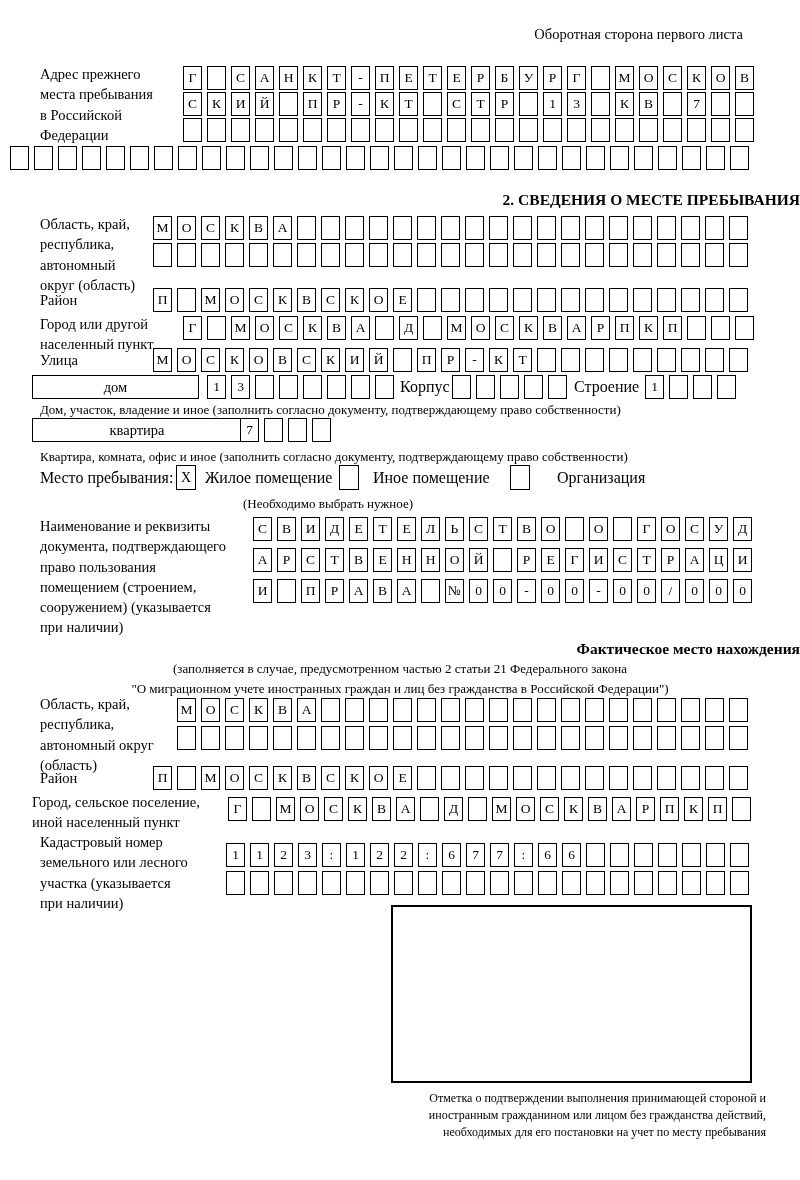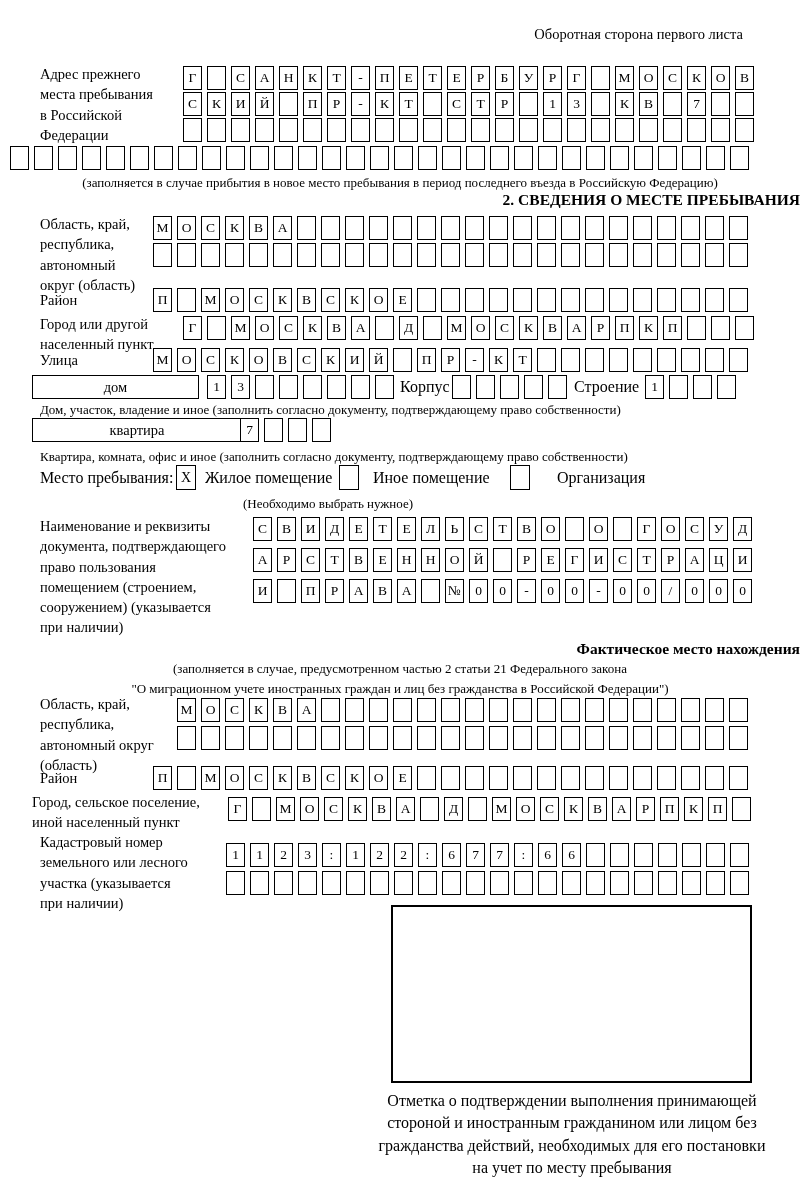--- a/index.html
+++ b/index.html
@@ -11,21 +11,21 @@
         display:flex;align-items:center;justify-content:center;font-size:13.5px;background:#fff;}
   .widebox{position:absolute;border:1.8px solid #000;box-sizing:border-box;display:flex;
         align-items:center;justify-content:center;font-size:14.5px;background:#fff;}
   .note{position:absolute;left:0;width:100%;font-size:13px;text-align:center;}
   .title{position:absolute;left:0;width:100%;font-weight:bold;font-size:15.5px;text-align:right;}
   .chk{position:absolute;width:20px;height:25px;border:1.8px solid #000;box-sizing:border-box;
         display:flex;align-items:center;justify-content:center;font-size:14px;background:#fff;}
   .inline-lbl{position:absolute;font-size:16px;}
   .small-note{position:absolute;font-size:13px;}
   .stamp{position:absolute;border:2px solid #000;box-sizing:border-box;background:#fff;}
-  .caption{position:absolute;font-size:16px;text-align:center;line-height:1.4;}
+  .caption{position:absolute;font-size:12px;text-align:right;line-height:1.4;}
   .header-note{position:absolute;font-size:14.5px;}
 </style>
 </head>
 <body>
 
 <div class="page">
 
   <div class="header-note" style="top:26px;right:57px;">Оборотная сторона первого листа</div>
 
   <div class="lbl" style="left:40px;top:64px;">Адрес прежнего
@@ -136,21 +136,20 @@
       <span class="cell"></span>
       <span class="cell"></span>
       <span class="cell"></span>
       <span class="cell"></span>
       <span class="cell"></span>
       <span class="cell"></span>
       <span class="cell"></span>
       <span class="cell"></span>
       <span class="cell"></span>
     </div>
-  <div class="note" style="top:175px;">(заполняется в случае прибытия в новое место пребывания в период последнего въезда в Российскую Федерацию)</div>
 
   <div class="title" style="top:191px;">2. СВЕДЕНИЯ О МЕСТЕ ПРЕБЫВАНИЯ</div>
 
   <div class="lbl" style="left:40px;top:214px;">Область, край,
 республика,
 автономный
 округ (область)</div>
   <div class="boxrow" style="left:153px;top:216px;">
       <span class="cell">М</span>
       <span class="cell">О</span>

